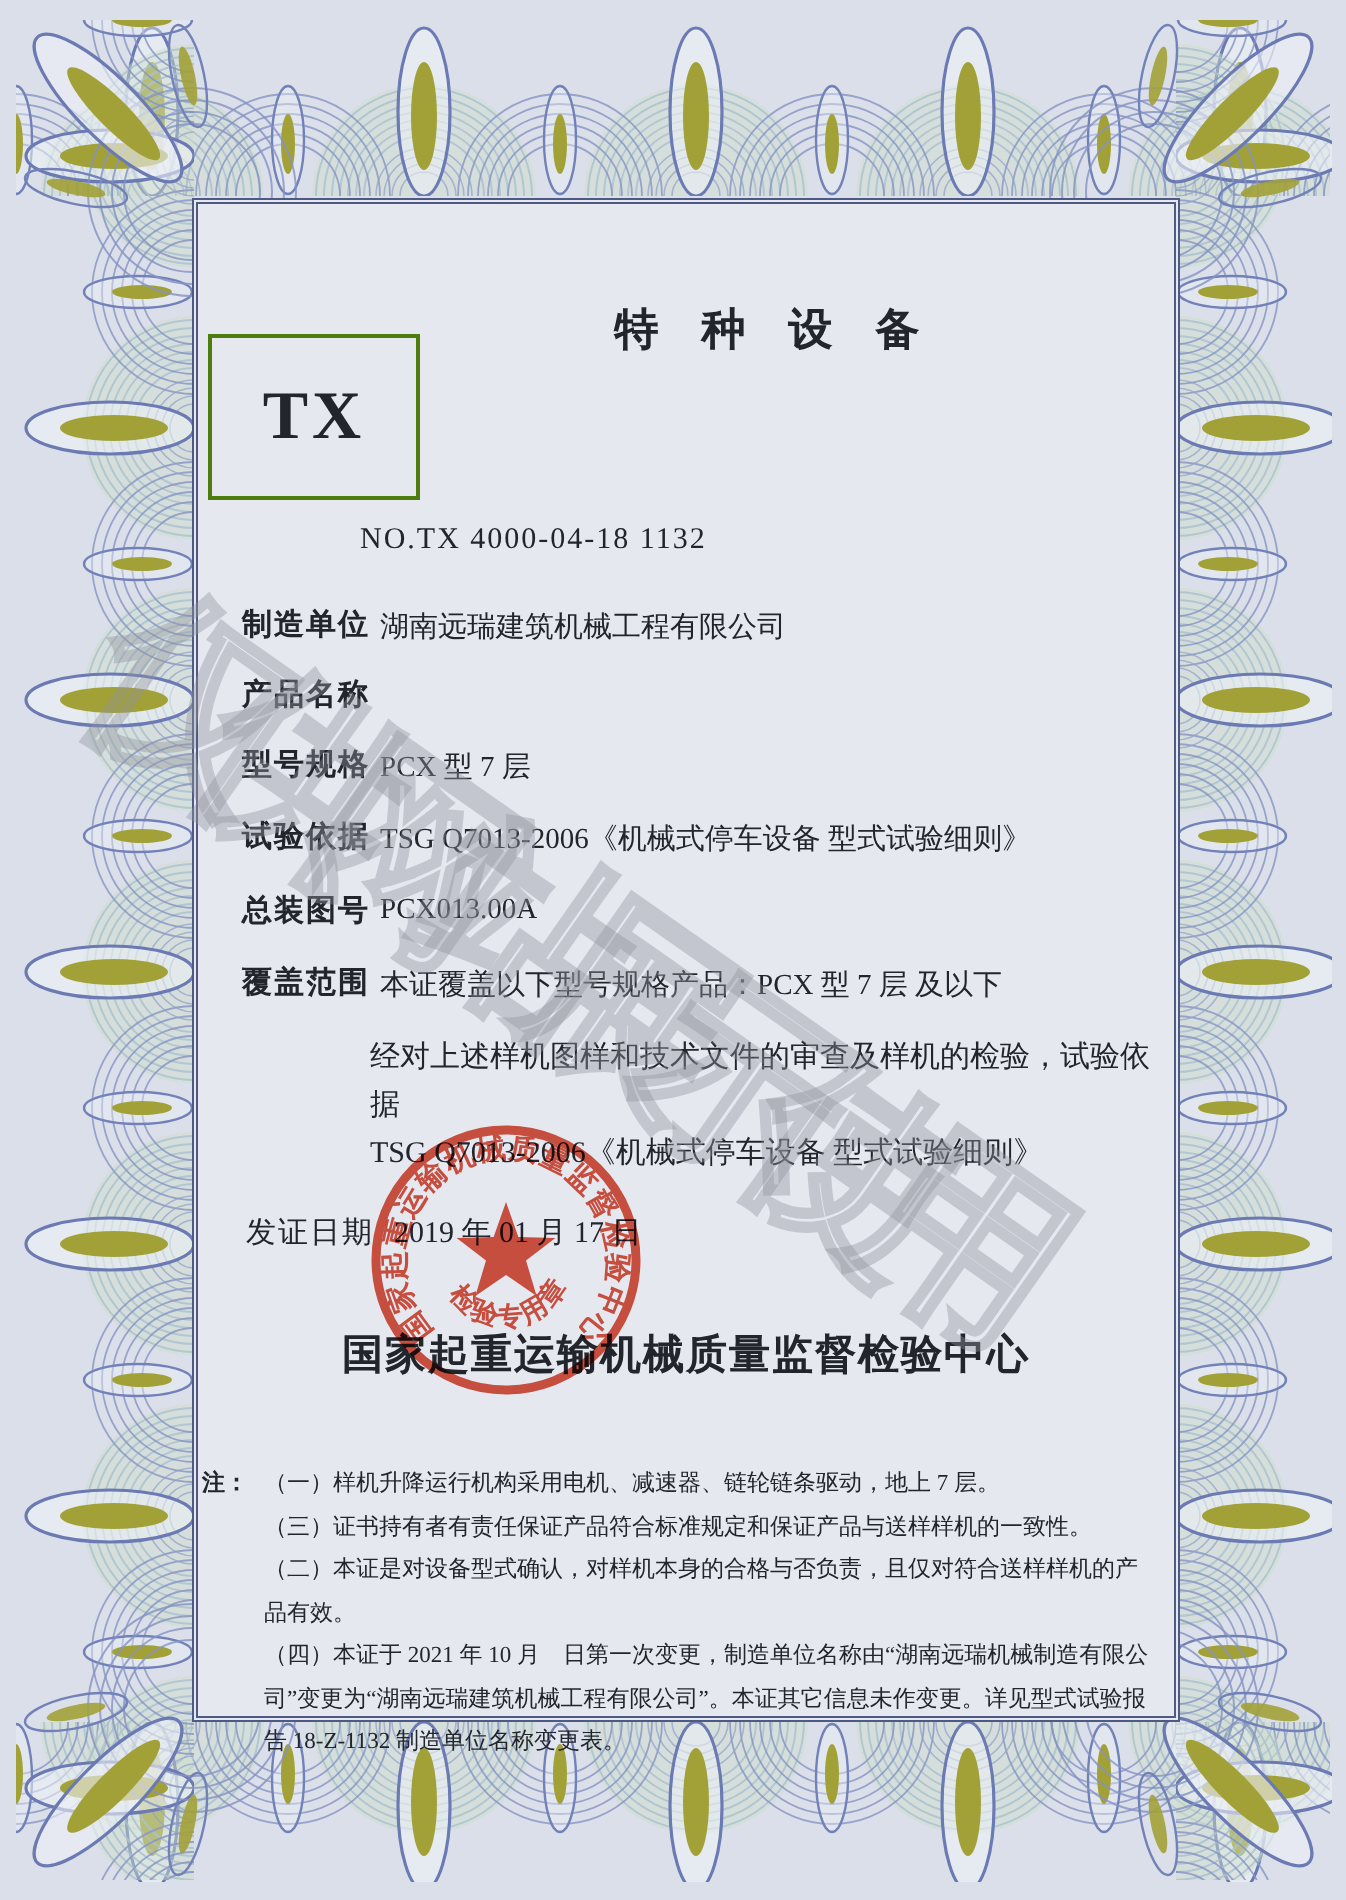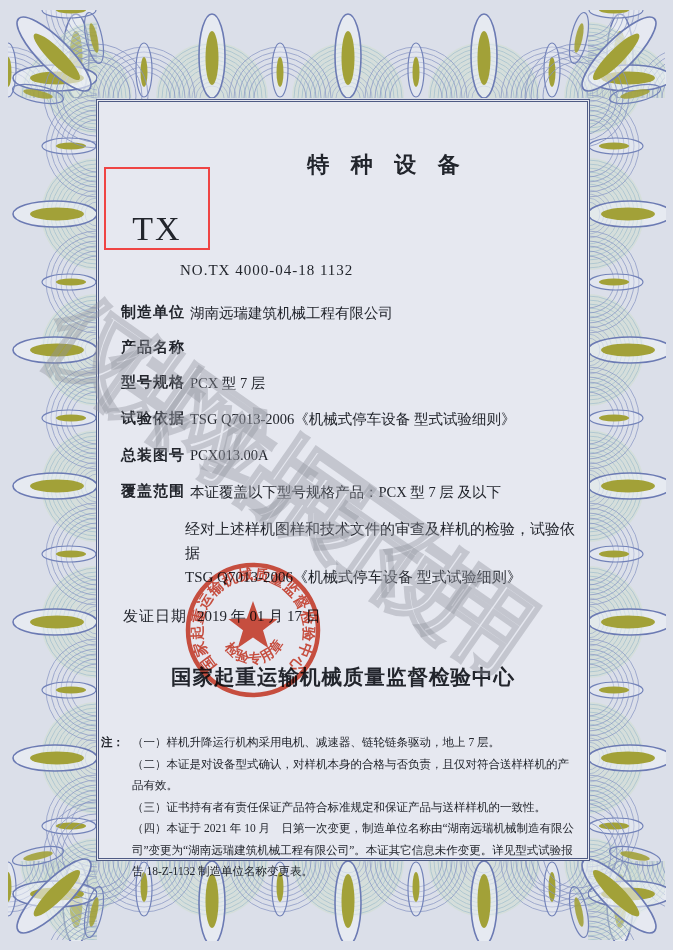--- a/index.html
+++ b/index.html
@@ -13,22 +13,22 @@
   #border-art{position:absolute;left:0;top:0;z-index:0;}
   
   .sheet{
     position:absolute;left:96px;top:99px;width:494px;height:762px;
     box-sizing:border-box;border:3px double #4e5a84;background:#e6e8f0;z-index:1;
   }
   .abs{position:absolute;z-index:2;}
   
   .tx-box{
     left:104px;top:167px;width:102px;height:79px;
-    border:2px solid #ef4444;display:flex;align-items:flex-end;justify-content:center;
-    font-weight:400;font-size:34px;letter-spacing:2px;background:transparent;
+    border:2px solid #4d7c0f;display:flex;align-items:center;justify-content:center;
+    font-weight:700;font-size:34px;letter-spacing:2px;background:transparent;
   }
   .hdr-small{left:205px;top:150px;width:365px;text-align:center;
     font-size:22px;letter-spacing:8px;font-weight:600;}
   .hdr-title{left:205px;top:185px;width:365px;text-align:center;
     font-size:40px;letter-spacing:3px;font-weight:600;}
   .cert-no{left:180px;top:262px;width:365px;text-align:left;
     font-size:15px;letter-spacing:1px;}
   
   .f-label{font-size:15px;font-weight:700;letter-spacing:1px;}
   .f-value{font-size:14.5px;}
@@ -194,20 +194,20 @@
     </text>
     <polygon points="75,46 81.2,63.5 99.7,64 85,75.2 90.3,93 75,82.5 59.7,93 65,75.2 50.3,64 68.8,63.5" fill="#d8422e"></polygon>
     <text class="seal-bottom-text">
       <textPath href="#sealBottomPath" startOffset="2">检验专用章</textPath>
     </text>
   </svg>
 
   <div class="abs notes">
     <span class="n-label">注：</span>
     <div class="note">（一）样机升降运行机构采用电机、减速器、链轮链条驱动，地上 7 层。</div>
+    <div class="note">（三）证书持有者有责任保证产品符合标准规定和保证产品与送样样机的一致性。</div>
     <div class="note">（二）本证是对设备型式确认，对样机本身的合格与否负责，且仅对符合送样样机的产品有效。</div>
-    <div class="note">（三）证书持有者有责任保证产品符合标准规定和保证产品与送样样机的一致性。</div>
     <div class="note">（四）本证于 2021 年 10 月　日第一次变更，制造单位名称由“湖南远瑞机械制造有限公司”变更为“湖南远瑞建筑机械工程有限公司”。本证其它信息未作变更。详见型式试验报告 18-Z-1132 制造单位名称变更表。</div>
   </div>
 
   <div class="abs watermark">仅供网站展示使用</div>
 
 </div>
 
 </body></html>

